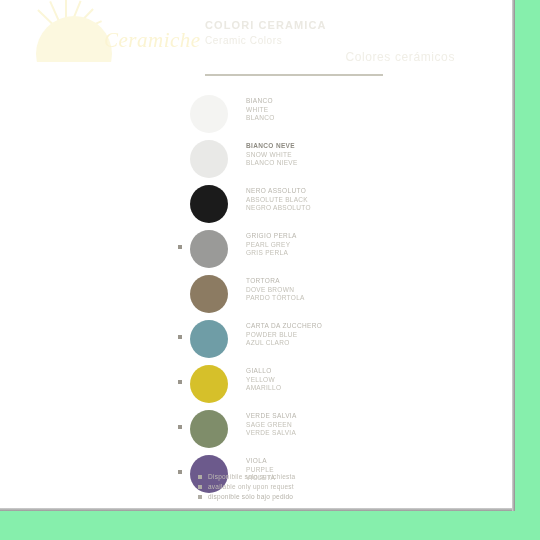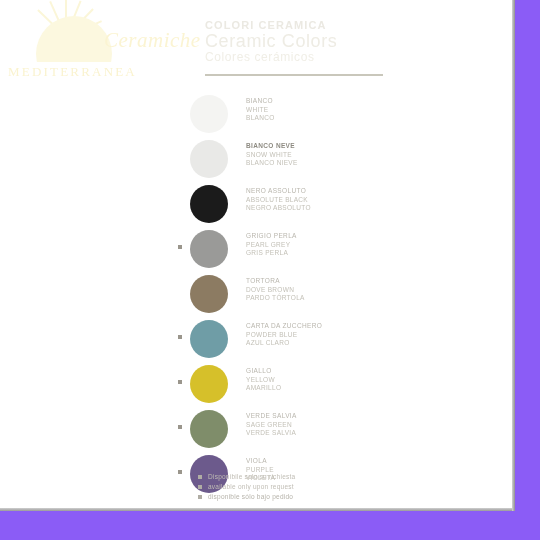--- a/index.html
+++ b/index.html
@@ -12,21 +12,21 @@
     height: 540px;
     overflow: hidden;
     font-family: "Liberation Sans", sans-serif;
     position: relative;
   }
 
   
   #viewer {
     position: absolute;
     inset: 0;
-    background: #8b5cf6;
+    background: #86efac;
   }
   #page {
     position: absolute;
     left: 0;
     top: 0;
     width: 512px;
     height: 508px;
     background: #ffffff;
     overflow: hidden;
   }
@@ -119,32 +119,33 @@
   }
   .title-it {
     font-size: 11px;
     letter-spacing: 1.1px;
     color: #ebe9e2;
     font-weight: bold;
     white-space: nowrap;
     line-height: 15px;
   }
   .title-en {
-    font-size: 18px;
+    font-size: 10px;
     letter-spacing: 0.6px;
     color: #eeece4;
     white-space: nowrap;
     line-height: 16px;
   }
   .title-es {
     font-size: 12px;
     letter-spacing: 0.6px;
     color: #f0eee6;
     white-space: nowrap;
     line-height: 16px;
+    text-align: right;
   }
   .title-rule {
     position: absolute;
     left: 205px;
     top: 74px;
     width: 178px;
     height: 2px;
     background: #c9c7bb;
   }
 
@@ -246,21 +247,20 @@
         <div class="ray" style="transform:rotate(268deg)"></div>
         <div class="ray" style="transform:rotate(290deg)"></div>
         <div class="ray" style="transform:rotate(312deg)"></div>
         <div class="ray" style="transform:rotate(334deg)"></div>
         <div class="ray" style="transform:rotate(156deg)"></div>
         <div class="ray" style="transform:rotate(134deg)"></div>
         <div class="sun-dome"></div>
         <div class="sun-mask"></div>
       </div>
       <div class="logo-word">Ceramiche</div>
-      <div class="logo-sub">MEDITERRANEA</div>
     </div>
 
     <div class="title-block">
       <div class="title-it">COLORI CERAMICA</div>
       <div class="title-en">Ceramic Colors</div>
       <div class="title-es">Colores cerámicos</div>
     </div>
     <div class="title-rule"></div>
 
     <div class="swatch-list">

